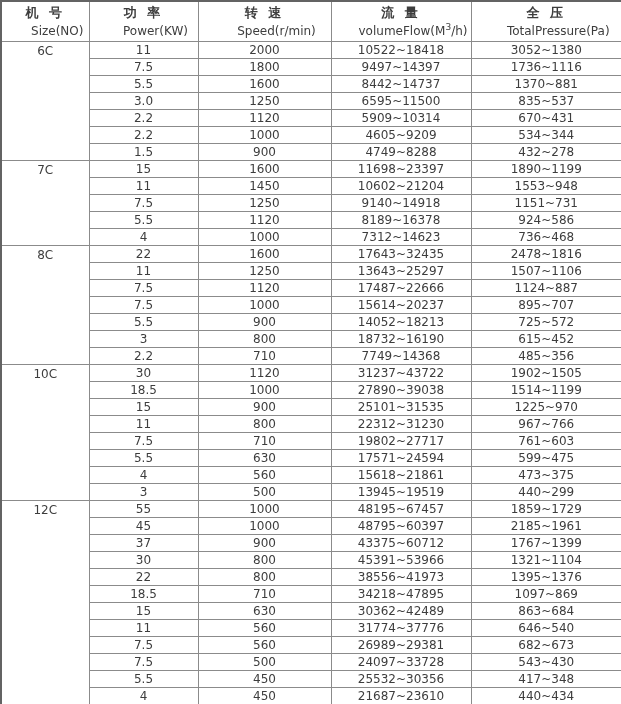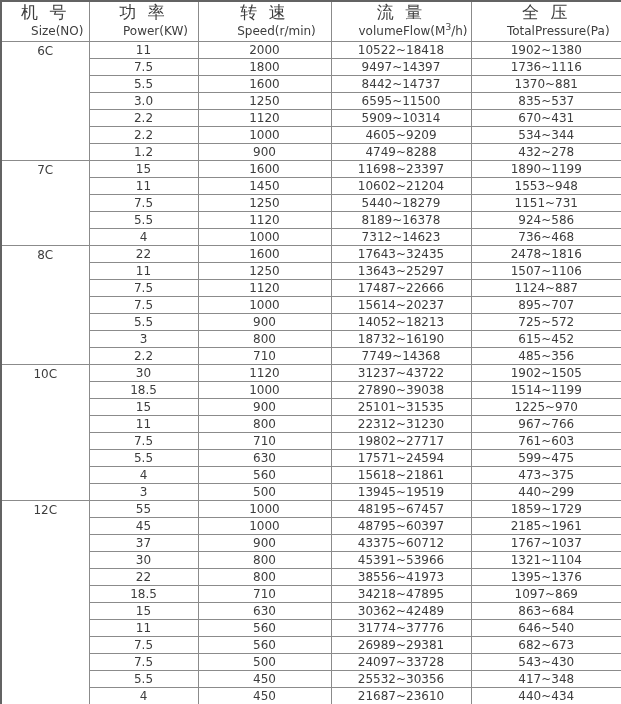--- a/index.html
+++ b/index.html
@@ -27,23 +27,24 @@
     font-weight: normal;
     color: #3d3d3d;
     overflow: hidden;
     white-space: nowrap;
   }
   thead th {
     height: 39px;
     font-size: 12px;
   }
   thead .cn {
-    font-size: 17px;
+    font-size: 13px;
     letter-spacing: 3px;
     line-height: 19px;
+    font-weight: bold;
   }
   thead .en {
     font-size: 12px;
     letter-spacing: 0;
     line-height: 18px;
     margin-left: 24px;
   }
   thead sup {
     font-size: 9px;
     line-height: 0;
@@ -92,21 +93,21 @@
         <div class="en">TotalPressure(Pa)</div>
       </th>
     </tr>
   </thead>
   <tbody>
       <tr>
         <td rowspan="7" class="size-cell">6C</td>
         <td>11</td>
         <td>2000</td>
         <td>10522~18418</td>
-        <td>1902~1380</td>
+        <td>3052~1380</td>
       </tr>
       <tr>
         <td>7.5</td>
         <td>1800</td>
         <td>9497~14397</td>
         <td>1736~1116</td>
       </tr>
       <tr>
         <td>5.5</td>
         <td>1600</td>
@@ -125,42 +126,42 @@
         <td>5909~10314</td>
         <td>670~431</td>
       </tr>
       <tr>
         <td>2.2</td>
         <td>1000</td>
         <td>4605~9209</td>
         <td>534~344</td>
       </tr>
       <tr>
-        <td>1.2</td>
+        <td>1.5</td>
         <td>900</td>
         <td>4749~8288</td>
         <td>432~278</td>
       </tr>
       <tr>
         <td rowspan="5" class="size-cell">7C</td>
         <td>15</td>
         <td>1600</td>
         <td>11698~23397</td>
         <td>1890~1199</td>
       </tr>
       <tr>
         <td>11</td>
         <td>1450</td>
         <td>10602~21204</td>
         <td>1553~948</td>
       </tr>
       <tr>
         <td>7.5</td>
         <td>1250</td>
-        <td>5440~18279</td>
+        <td>9140~14918</td>
         <td>1151~731</td>
       </tr>
       <tr>
         <td>5.5</td>
         <td>1120</td>
         <td>8189~16378</td>
         <td>924~586</td>
       </tr>
       <tr>
         <td>4</td>
@@ -270,21 +271,21 @@
       <tr>
         <td>45</td>
         <td>1000</td>
         <td>48795~60397</td>
         <td>2185~1961</td>
       </tr>
       <tr>
         <td>37</td>
         <td>900</td>
         <td>43375~60712</td>
-        <td>1767~1037</td>
+        <td>1767~1399</td>
       </tr>
       <tr>
         <td>30</td>
         <td>800</td>
         <td>45391~53966</td>
         <td>1321~1104</td>
       </tr>
       <tr>
         <td>22</td>
         <td>800</td>

